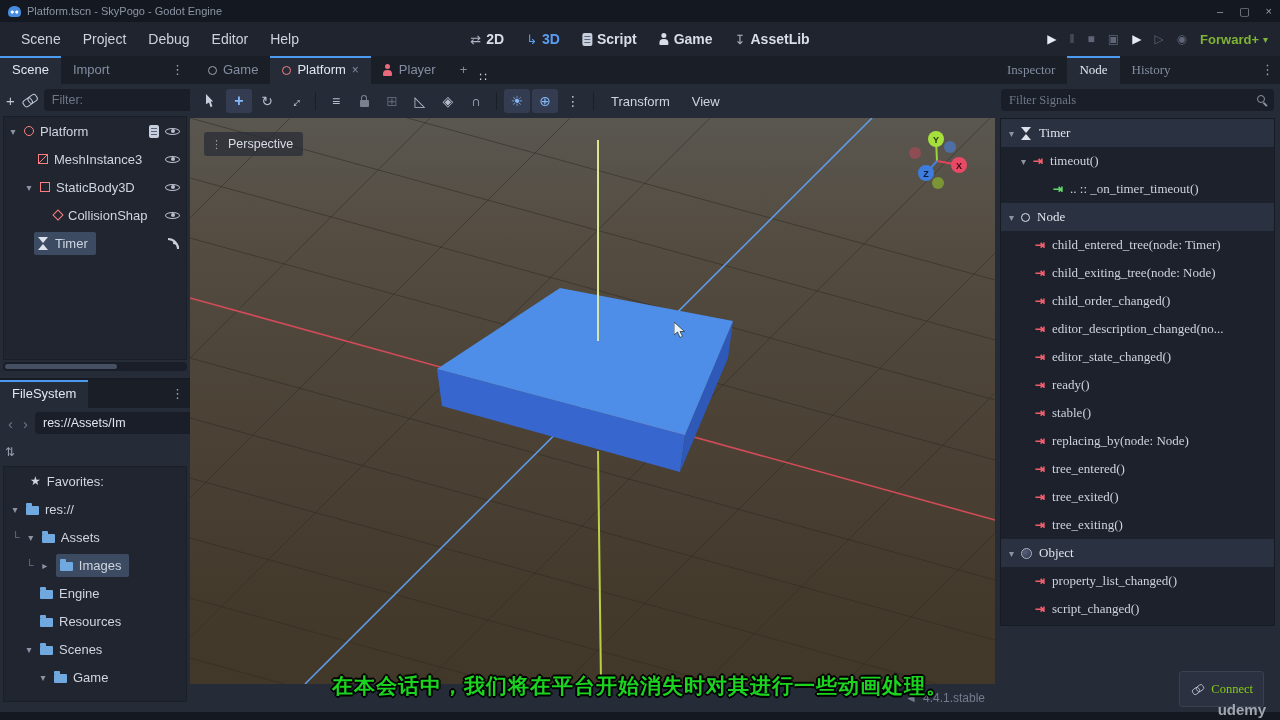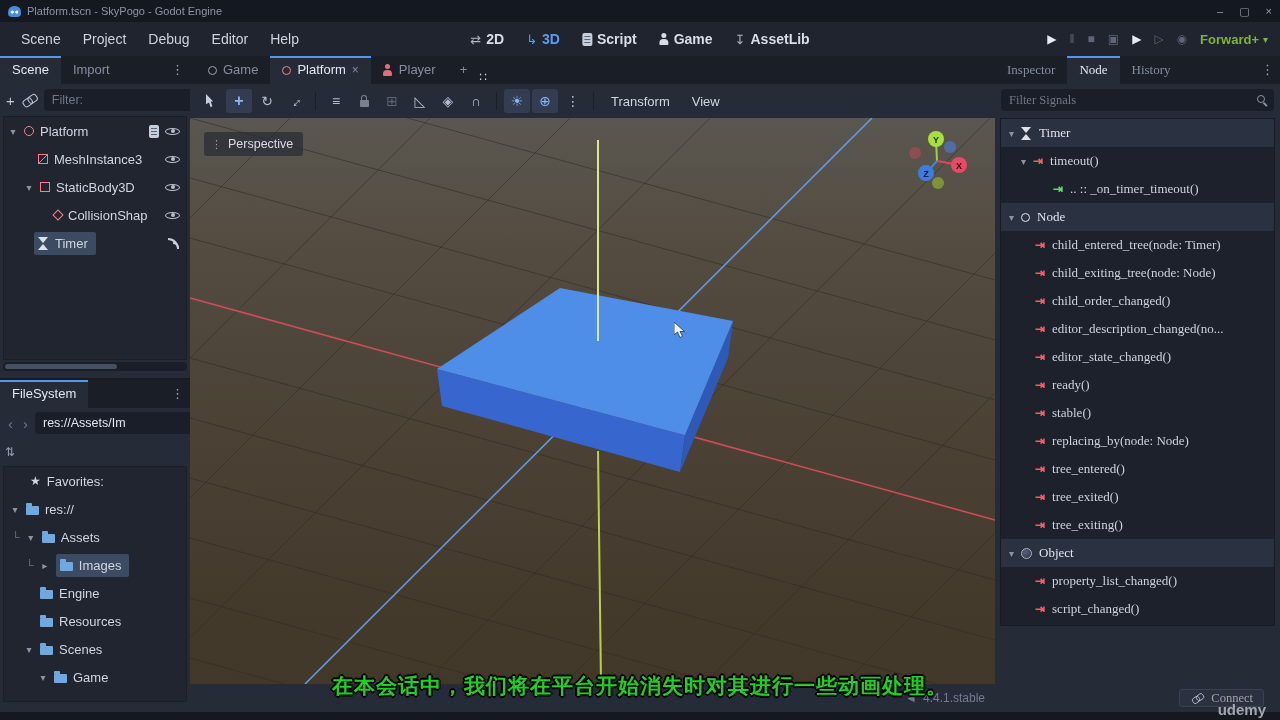--- a/index.html
+++ b/index.html
@@ -112,21 +112,21 @@
   .right-dock{left:995px;top:56px;width:285px;height:656px;background:#262b38;font-family:Liberation Serif, serif;}
   .subtabs{height:36px;display:flex;align-items:center;padding:3px 1px;gap:2px;background:#1a1e27;}
   .subtab{flex:1;height:30px;display:flex;align-items:center;justify-content:center;gap:8px;font-size:13.5px;color:#9aa3b2;background:#20242e;border-radius:2px;}
   .subtab.active{background:#262b38;color:#63a5e8;}
   .nfilter{padding:5px 6px;}
   .sig-tree{margin:2px 5px;background:#1d212b;border:1px solid #171b24;height:508px;overflow:hidden;}
   .srow{height:28px;display:flex;align-items:center;gap:7px;font-size:13px;color:#ccd2de;white-space:nowrap;overflow:hidden;}
   .srow.category{background:#2a3140;color:#e0e4ee;}
   .srow .arrow{color:#8b93a5;font-size:10px;flex:0 0 auto;}
   .sig-glyph{font-size:12px;font-weight:bold;flex:0 0 auto;}
-  .connect-btn{position:absolute;right:16px;bottom:5px;height:18px;display:flex;align-items:center;gap:6px;border:1px solid #3a4150;background:#2b3140;border-radius:3px;padding:0 10px;color:#a3a3a3;font-size:12.5px;}
+  .connect-btn{position:absolute;right:16px;bottom:5px;height:36px;display:flex;align-items:center;gap:6px;border:1px solid #3a4150;background:#2b3140;border-radius:3px;padding:0 10px;color:#84cc16;font-size:12.5px;}
 
   
   .bottom-bar{position:absolute;left:190px;top:684px;width:805px;height:28px;background:#262b38;display:flex;align-items:center;padding:0 10px;gap:4px;}
   .btab{padding:0 12px;color:#848da0;font-size:13px;display:flex;align-items:center;gap:6px;margin-top:46px;}
   .btab.bright{color:#cdd3df;}
   .btab .ydot{color:#dec34a;font-size:9px;}
   .version{margin-left:auto;color:#737c8e;font-size:12px;display:flex;gap:6px;align-items:center;}
   .statusstrip{position:absolute;left:0;top:712px;width:1280px;height:8px;background:#141821;}
   .subtitle{position:absolute;left:0;right:0;bottom:20px;text-align:center;font-size:21px;font-weight:bold;color:#1ad41f;z-index:50;letter-spacing:1px;
     text-shadow:-2px 0 0 #000,2px 0 0 #000,0 -2px 0 #000,0 2px 0 #000,-1px -1px 0 #000,1px 1px 0 #000,-1px 1px 0 #000,1px -1px 0 #000;}

